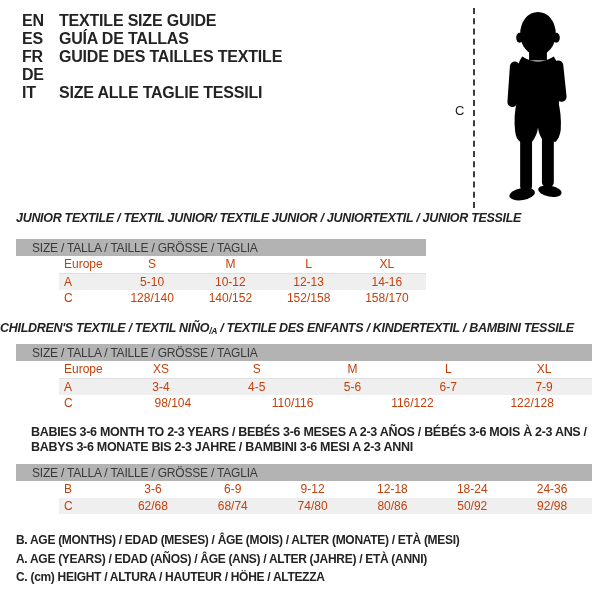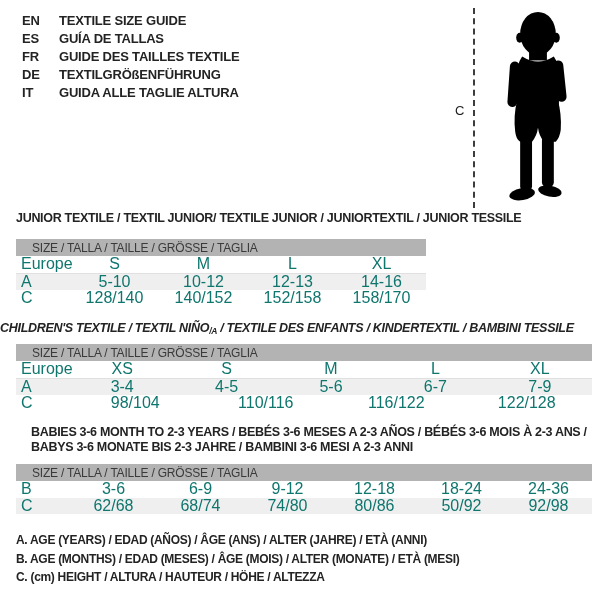--- a/index.html
+++ b/index.html
@@ -3,46 +3,46 @@
 <meta charset="utf-8">
 <style>
   html,body { margin:0; padding:0; background:#fff; }
   .page {
     position:relative; width:600px; height:600px; background:#ffffff;
     font-family:"Liberation Sans", sans-serif; color:#232323; overflow:hidden;
   }
 
   
   .langs { position:absolute; left:22px; top:12px; }
-  .lang-row { display:flex; font-weight:bold; font-size:13px; line-height:18px; letter-spacing:-0.2px; }
+  .lang-row { display:flex; font-weight:bold; font-size:16px; line-height:18px; letter-spacing:-0.2px; }
   .lang-code { width:37px; }
 
   
   .figure-line { position:absolute; left:473px; top:8px; height:200px; width:0; border-left:2px dashed #3c3c3c; }
   .figure-c { position:absolute; left:455px; top:103px; font-size:13px; color:#1d1d1d; }
   .baby-svg { position:absolute; left:486px; top:5px; }
 
   
   .sec-title { position:absolute; font-size:12.5px; font-weight:bold; letter-spacing:-0.3px; white-space:nowrap; }
   .sec-title.wrap { white-space:normal; line-height:15px; }
-  #t1-title { left:16px; top:211px; }
+  #t1-title { left:16px; top:211px;font-style:italic; }
   #t2-title { left:0; top:321px;font-style:italic; }
   #t3-title { left:31px; top:425px; width:565px; }
   .sub-a { font-size:8.5px; vertical-align:-2px; }
 
   
   .dtable { position:absolute; left:16px; }
   #table1 { top:239px; width:410px; }
   #table2 { top:344px; width:576px; }
   #table3 { top:464px; width:576px; }
   .tbar {
     height:17px; background:#b3b3b3; color:#3a3a3a; font-size:12px;
     display:flex; align-items:center; padding-left:16px; letter-spacing:-0.2px;
   }
-  .trow { display:flex; align-items:center; height:16.5px; font-size:16px; color:#0f766e; }
+  .trow { display:flex; align-items:center; height:16.5px; font-size:12px; color:#c2410c;margin-left:43px; }
   .trow.shaded { background:#efefef; }
   .trow.thead { border-bottom:1px solid #e0e0e0; }
   .rlabel { width:54px; padding-left:5px; box-sizing:border-box; }
   .tcell { flex:1; text-align:center; }
 
   
   .notes { position:absolute; left:16px; top:531px; font-weight:bold; font-size:12px; line-height:18.5px; letter-spacing:-0.3px; }
 </style>
 </head>
 <body>
@@ -57,25 +57,24 @@
     <div class="lang-row">
       <span class="lang-code">ES</span>
       <span class="lang-title">GUÍA DE TALLAS</span>
     </div>
     <div class="lang-row">
       <span class="lang-code">FR</span>
       <span class="lang-title">GUIDE DES TAILLES TEXTILE</span>
     </div>
     <div class="lang-row">
       <span class="lang-code">DE</span>
-      <span class="lang-title">TEXTILGRÖßENFÜHRUNG</span>
     </div>
     <div class="lang-row">
       <span class="lang-code">IT</span>
-      <span class="lang-title">GUIDA ALLE TAGLIE ALTURA</span>
+      <span class="lang-title">SIZE ALLE TAGLIE TESSILI</span>
     </div>
   </div>
 
   <div class="figure-line"></div>
   <div class="figure-c">C</div>
   <svg class="baby-svg" width="100" height="203" viewBox="0 0 100 205" fill="#000000" xmlns="http://www.w3.org/2000/svg">
     <ellipse cx="52" cy="29" rx="18" ry="22"></ellipse>
     <ellipse cx="33.5" cy="33" rx="3.5" ry="5"></ellipse>
     <ellipse cx="70.5" cy="33" rx="3.5" ry="5"></ellipse>
     <rect x="43" y="42" width="18" height="14"></rect>
@@ -163,18 +162,18 @@
         <span class="tcell">62/68</span>
         <span class="tcell">68/74</span>
         <span class="tcell">74/80</span>
         <span class="tcell">80/86</span>
         <span class="tcell">50/92</span>
         <span class="tcell">92/98</span>
       </div>
     </div>
 
   <div class="notes">
+    <div>B. AGE (MONTHS) / EDAD (MESES) / ÂGE (MOIS) / ALTER (MONATE) / ETÀ (MESI)</div>
     <div>A. AGE (YEARS) / EDAD (AÑOS) / ÂGE (ANS) / ALTER (JAHRE) / ETÀ (ANNI)</div>
-    <div>B. AGE (MONTHS) / EDAD (MESES) / ÂGE (MOIS) / ALTER (MONATE) / ETÀ (MESI)</div>
     <div>C. (cm) HEIGHT / ALTURA / HAUTEUR / HÖHE / ALTEZZA</div>
   </div>
 
 </div>
 
 </body></html>

